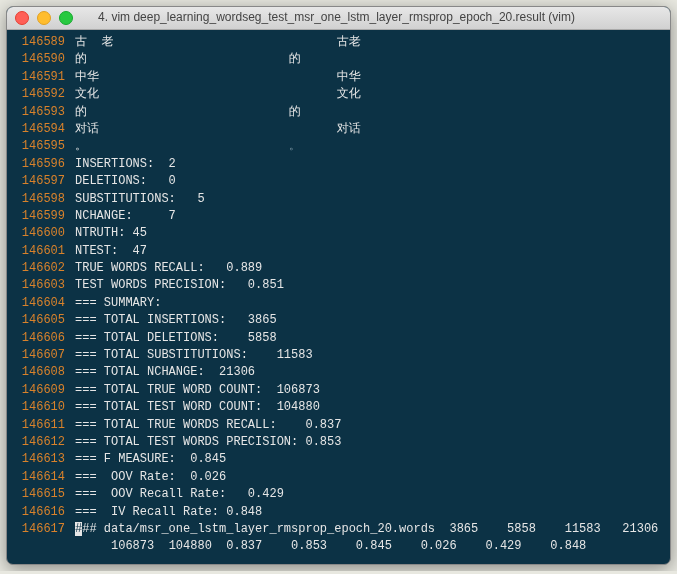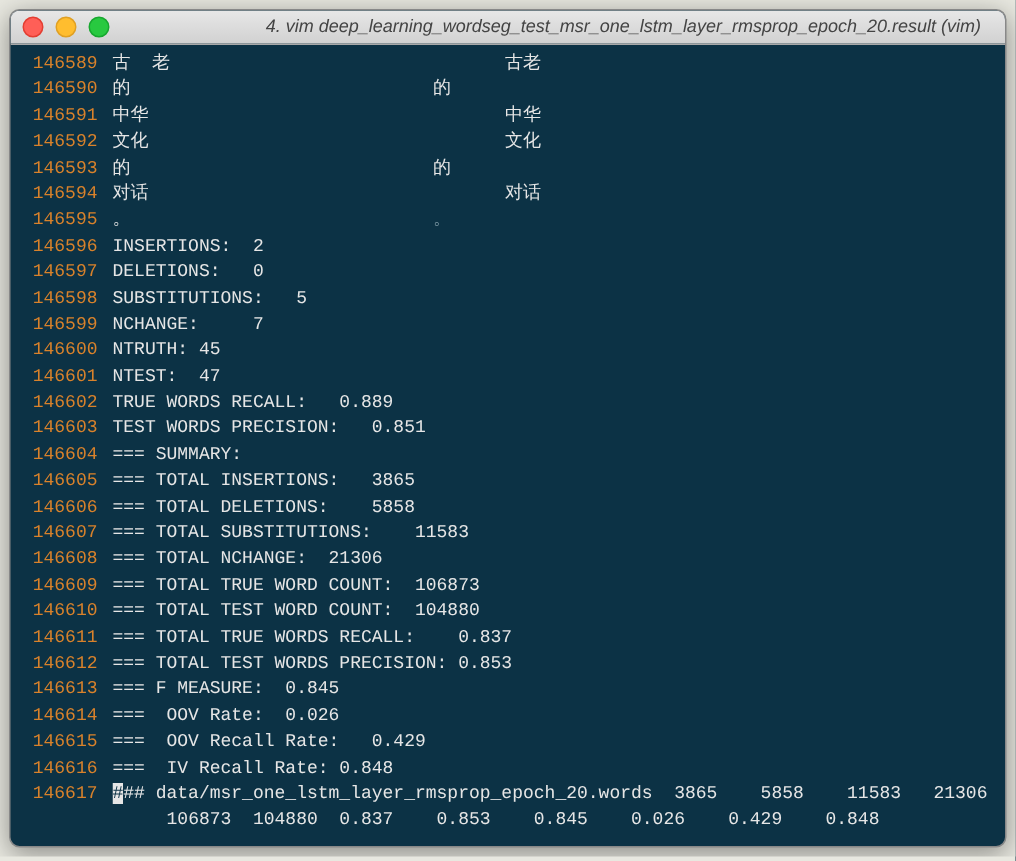--- a/index.html
+++ b/index.html
@@ -27,30 +27,29 @@
     align-items: center;
     padding: 0 8px;
     position: relative;
   }
   .lights { display: flex; gap: 8px; align-items: center; }
   .light { width: 12px; height: 12px; border-radius: 50%; }
   .red    { background: #ff5f57; border: 0.5px solid #e33e32; }
   .yellow { background: #ffbd2e; border: 0.5px solid #e0a023; }
   .green  { background: #28c940; border: 0.5px solid #17a82f; }
   .title {
-    position: absolute; left: 0; right: 16px;
-    text-align: right;
+    position: absolute; left: 0; right: 4px;
+    text-align: center;
     font-family: -apple-system, "Helvetica Neue", Arial, sans-serif;
     font-size: 12px;
     color: #444;
     pointer-events: none;
     white-space: nowrap;
     overflow: hidden;
     text-overflow: ellipsis;
-    font-style: italic;
   }
   .term {
     padding: 4px 0 8px 0;
     white-space: pre;
     color: #e6e6e6;
   }
   .row { display: flex; }
   .gutter {
     width: 58px;
     flex: 0 0 58px;

